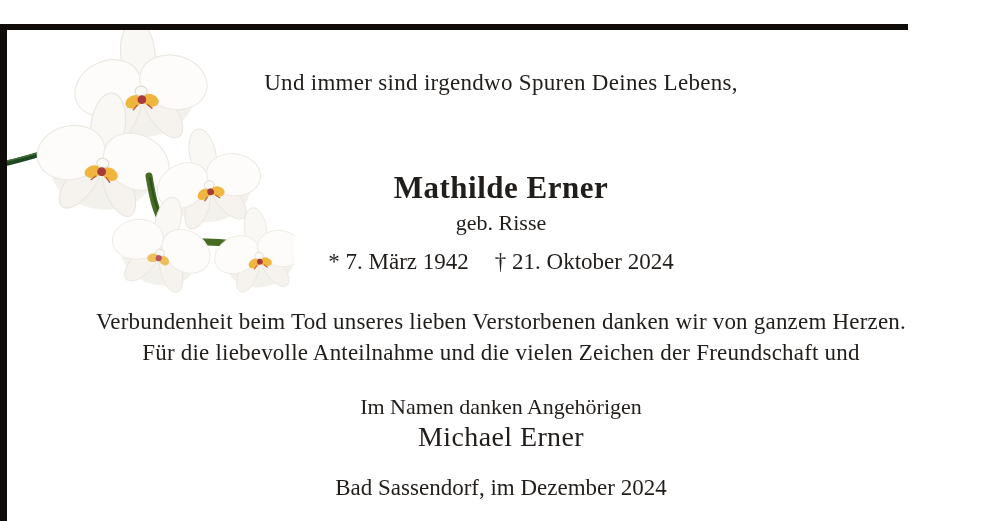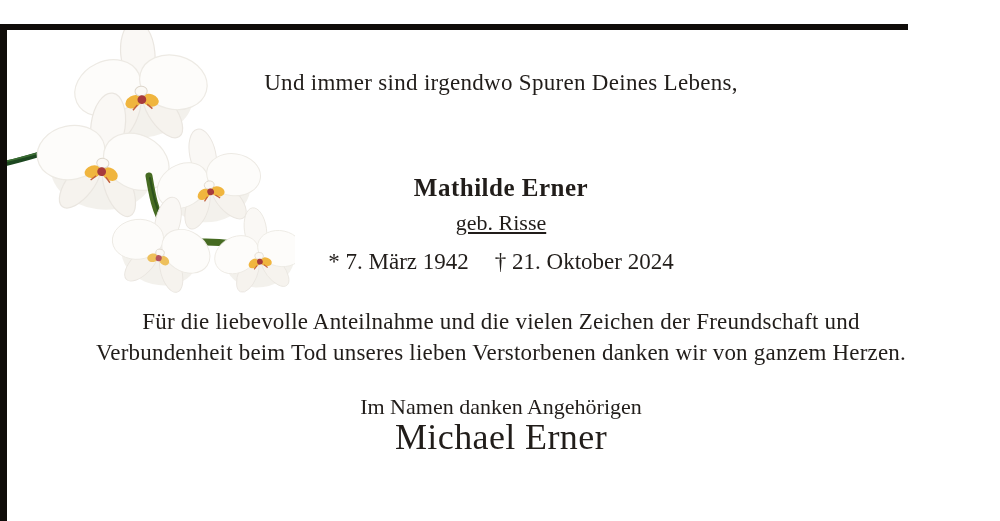--- a/index.html
+++ b/index.html
@@ -51,51 +51,50 @@
     white-space: nowrap;
   }
   .quote {
     top: 38px;
     font-size: 23px;
     line-height: 30px;
     letter-spacing: 0.3px;
   }
   .deceased {
     top: 140px;
-    font-size: 25px;
+    font-size: 31px;
     line-height: 36px;
     font-weight: bold;
     letter-spacing: 0.5px;
   }
   .maiden {
     top: 179px;
     font-size: 22px;
     line-height: 27px;
-    text-decoration: underline;
   }
   .dates {
     top: 217px;
     font-size: 23px;
     line-height: 30px;
   }
   .dates .gap { display: inline-block; width: 26px; }
   .thanks {
     top: 276px;
     font-size: 23px;
     line-height: 31px;
     letter-spacing: 0.2px;
   }
   .behalf {
     top: 363px;
     font-size: 22px;
     line-height: 27px;
   }
   .mourner {
     top: 391px;
-    font-size: 36px;
+    font-size: 28px;
     line-height: 32px;
     letter-spacing: 0.4px;
   }
   .place-date {
     top: 443px;
     font-size: 23px;
     line-height: 30px;
   }
 </style>
 </head>
@@ -199,25 +198,26 @@
 
     <div class="textblock deceased">Mathilde Erner</div>
 
     <div class="textblock maiden">geb. Risse</div>
 
     <div class="textblock dates">
       <span><span>*</span>&nbsp;<span>7. März 1942</span></span><span class="gap"></span><span><span>†</span>&nbsp;<span>21. Oktober 2024</span></span>
     </div>
 
     <div class="textblock thanks">
+      <div>Verbundenheit beim Tod unseres lieben Verstorbenen danken wir von ganzem Herzen.</div>
       <div>Für die liebevolle Anteilnahme und die vielen Zeichen der Freundschaft und</div>
-      <div>Verbundenheit beim Tod unseres lieben Verstorbenen danken wir von ganzem Herzen.</div>
     </div>
 
     <div class="textblock behalf">Im Namen danken Angehörigen</div>
 
     <div class="textblock mourner">Michael Erner</div>
 
+    <div class="textblock place-date">Bad Sassendorf, im Dezember 2024</div>
 
   </div>
 
   <div class="frame"></div>
 </div>
 
 </body></html>

